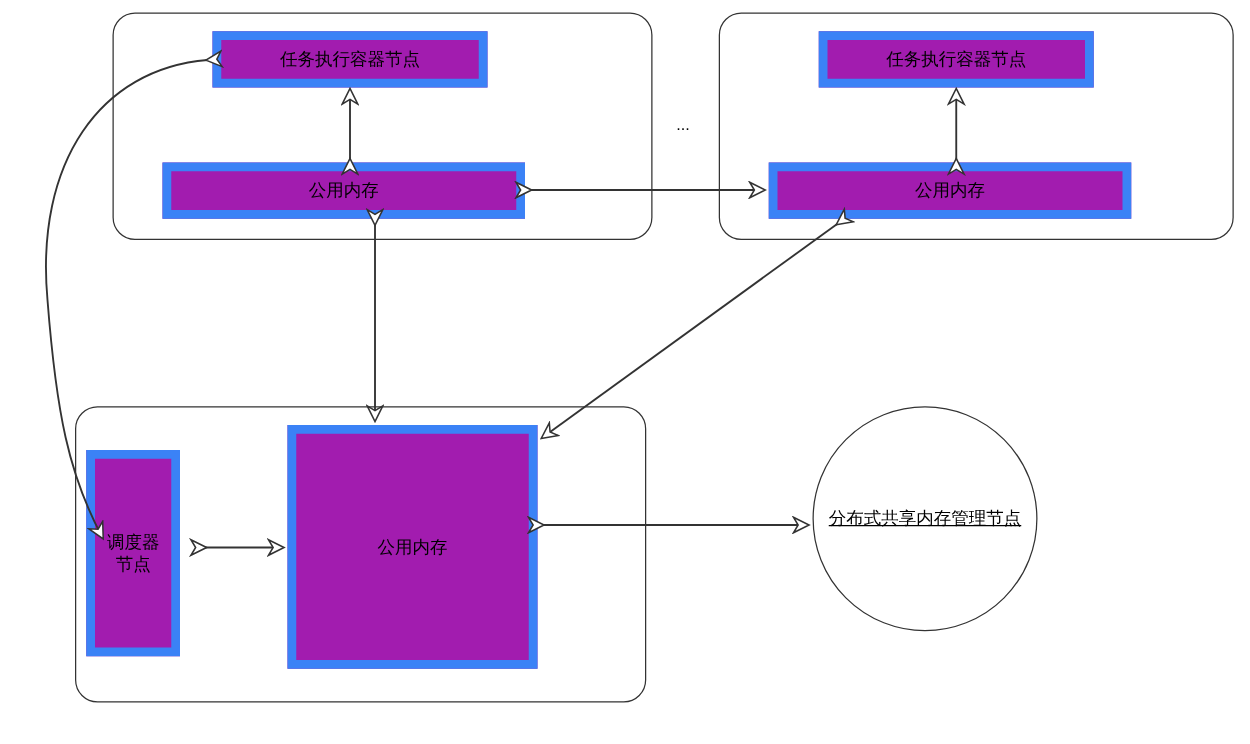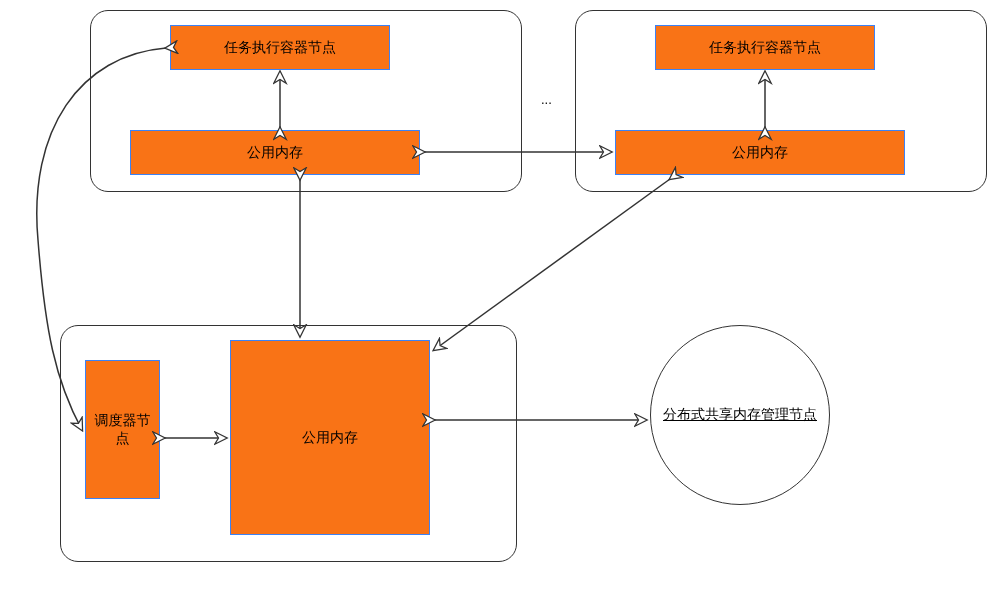--- a/index.html
+++ b/index.html
@@ -18,22 +18,22 @@
     height: 595px;
   }
   .rounded-panel {
     position: absolute;
     border: 1px solid #333;
     border-radius: 18px;
     background: transparent;
   }
   .box {
     position: absolute;
-    border: 1px solid #3b82f6;
-    background: #f97316;
+    border: 7px solid #3b82f6;
+    background: #a21caf;
     display: flex;
     align-items: center;
     justify-content: center;
     text-align: center;
     padding: 4px;
     box-sizing: border-box;
   }
   .circle {
     position: absolute;
     border: 1px solid #333;
@@ -82,21 +82,21 @@
   </div>
 
   <div class="box" style="left:615px; top:130px; width:290px; height:45px;">
     <span>公用内存</span>
   </div>
 
   <div class="ellipsis" style="left:541px; top:92px;">
     <span>...</span>
   </div>
 
-  <div class="box" style="left:85px; top:360px; width:75px; height:139px;">
+  <div class="box" style="left:69px; top:360px; width:75px; height:165px;">
     <span>调度器节点</span>
   </div>
 
   <div class="box" style="left:230px; top:340px; width:200px; height:195px;">
     <span>公用内存</span>
   </div>
 
   <div class="circle" style="left:650px; top:325px; width:180px; height:180px;text-decoration:underline;">
     <span>分布式共享内存管理节点</span>
   </div>

